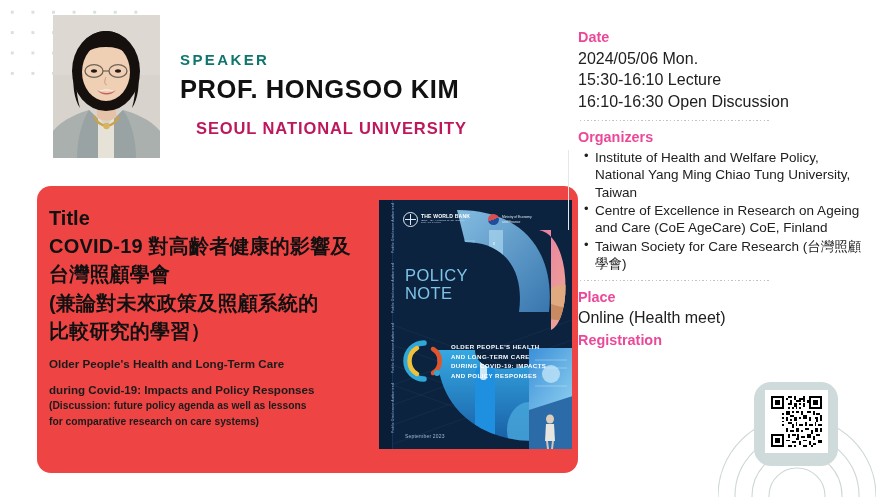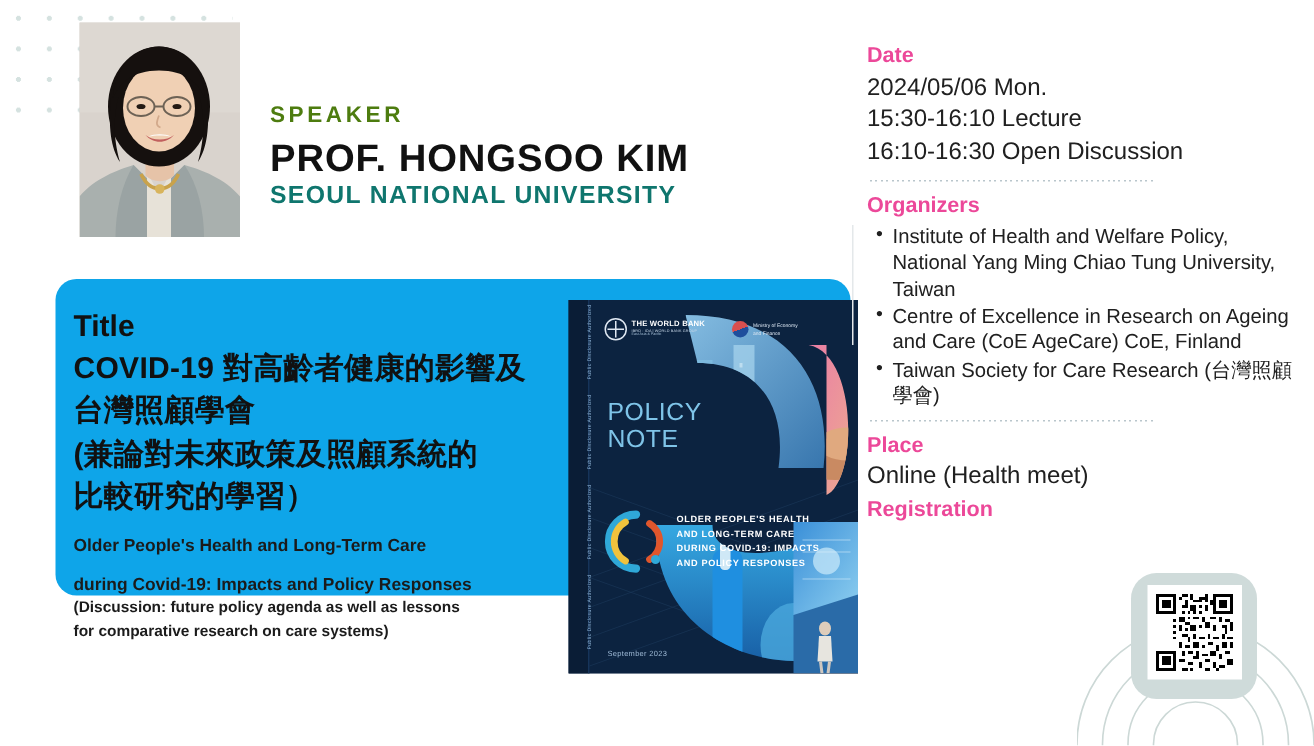--- a/index.html
+++ b/index.html
@@ -40,48 +40,49 @@
   
   #speaker-block {
     position: absolute;
     left: 180px; top: 52px;
     width: 370px;
   }
   .speaker-kicker {
     font-size: 15px;
     font-weight: bold;
     letter-spacing: 2.4px;
-    color: #4d7c0f;
-    margin: 17px 0 6px 0;
+    color: #0f766e;
+    margin: 0 0 6px 0;
     line-height: 1.1;
   }
   .speaker-name {
     font-size: 25.5px;
     font-weight: bold;
     letter-spacing: 0.6px;
     color: #111;
     margin: 0 0 1px 0;
     line-height: 1.12;
   }
   .speaker-affil {
     font-size: 16.5px;
     font-weight: bold;
     letter-spacing: 0.9px;
-    color: #0f766e;
-    margin: 0;
+    color: #be185d;
+    margin: 16px;
     line-height: 1.1;
   }
 
   
   #title-card {
     position: absolute;
     left: 37px; top: 186px;
-    width: 530px; height: 211px;
-    background: #0ea5e9;
+    width: 530px; height: 287px;
+    background: #ef4444;
     border-radius: 14px;
+    padding-left: 11px;
   }
   #title-text {
     position: absolute;
     left: 12px; top: 20px;
     width: 305px;
   }
   .title-label {
     font-size: 20px;
     font-weight: bold;
     color: #111;

